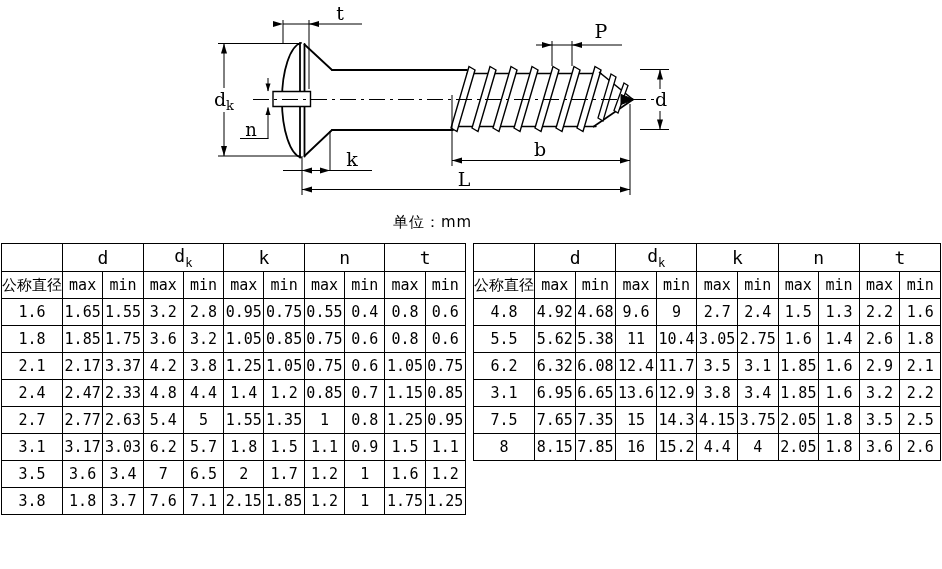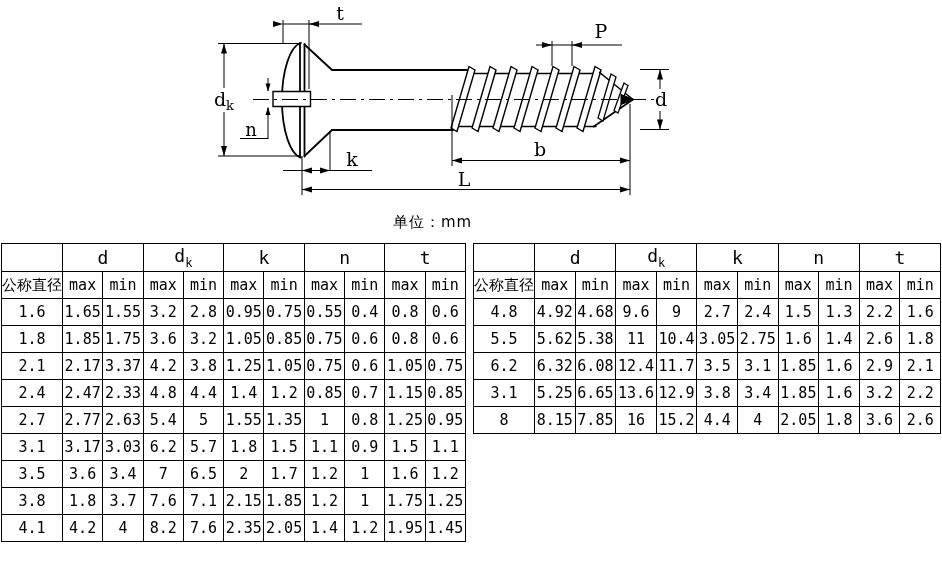--- a/index.html
+++ b/index.html
@@ -272,33 +272,20 @@
           <td>3.7</td>
           <td>7.6</td>
           <td>7.1</td>
           <td>2.15</td>
           <td>1.85</td>
           <td>1.2</td>
           <td>1</td>
           <td>1.75</td>
           <td>1.25</td>
         </tr>
-        <tr>
-          <td>4.1</td>
-          <td>4.2</td>
-          <td>4</td>
-          <td>8.2</td>
-          <td>7.6</td>
-          <td>2.35</td>
-          <td>2.05</td>
-          <td>1.4</td>
-          <td>1.2</td>
-          <td>1.95</td>
-          <td>1.45</td>
-        </tr>
       </tbody>
   </table>
 
   <table class="spec tbl-right">
     <colgroup>
         <col class="c0">
         <col span="10">
       </colgroup>
     <thead>
       <tr class="grp">
@@ -358,30 +345,43 @@
           <td>11.7</td>
           <td>3.5</td>
           <td>3.1</td>
           <td>1.85</td>
           <td>1.6</td>
           <td>2.9</td>
           <td>2.1</td>
         </tr>
         <tr>
           <td>3.1</td>
-          <td>5.25</td>
+          <td>6.95</td>
           <td>6.65</td>
           <td>13.6</td>
           <td>12.9</td>
           <td>3.8</td>
           <td>3.4</td>
           <td>1.85</td>
           <td>1.6</td>
           <td>3.2</td>
           <td>2.2</td>
+        </tr>
+        <tr>
+          <td>7.5</td>
+          <td>7.65</td>
+          <td>7.35</td>
+          <td>15</td>
+          <td>14.3</td>
+          <td>4.15</td>
+          <td>3.75</td>
+          <td>2.05</td>
+          <td>1.8</td>
+          <td>3.5</td>
+          <td>2.5</td>
         </tr>
         <tr>
           <td>8</td>
           <td>8.15</td>
           <td>7.85</td>
           <td>16</td>
           <td>15.2</td>
           <td>4.4</td>
           <td>4</td>
           <td>2.05</td>

